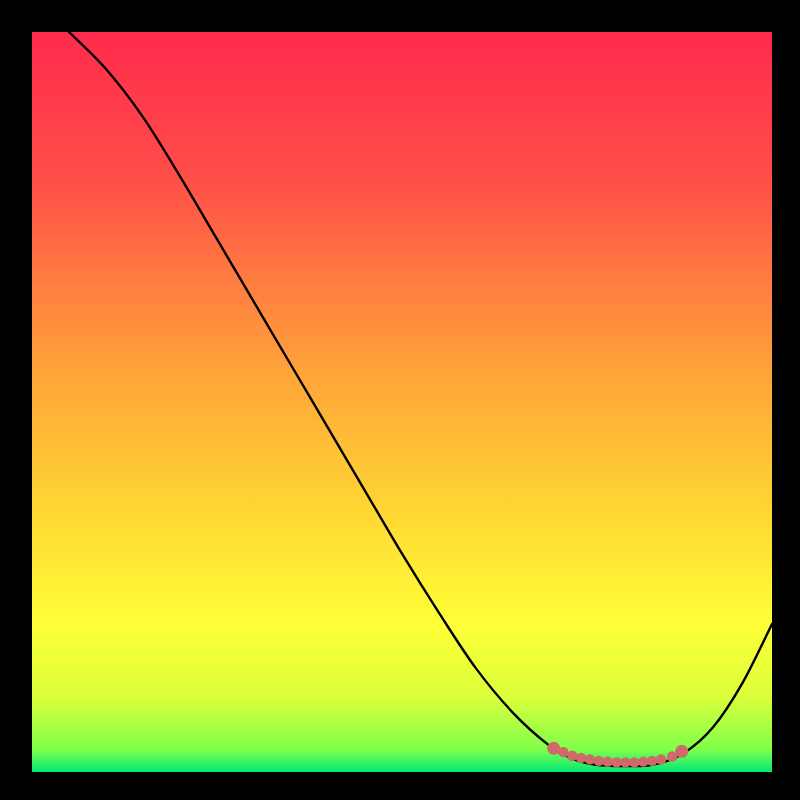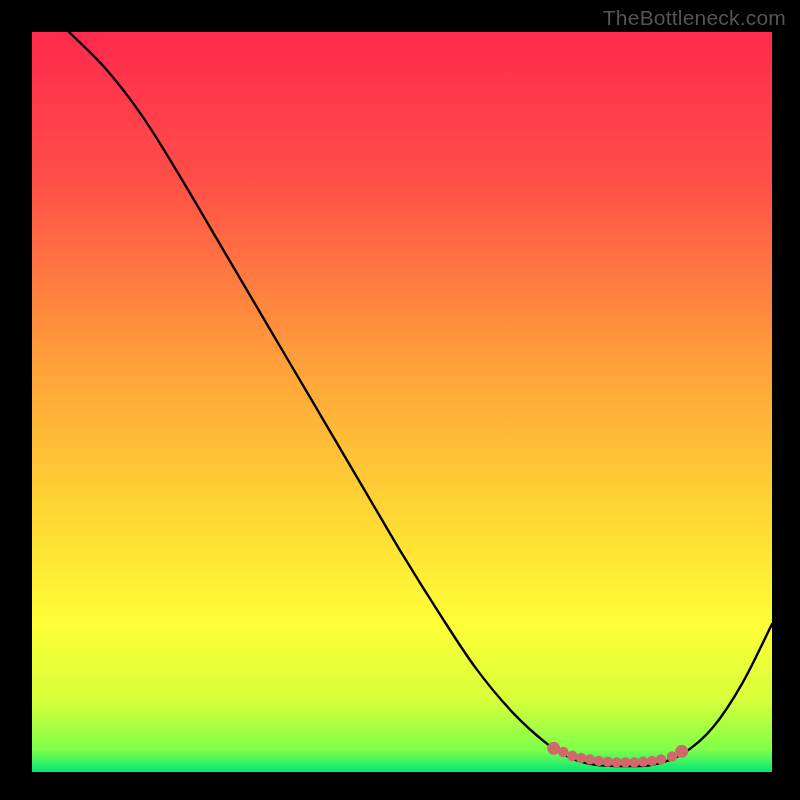--- a/index.html
+++ b/index.html
@@ -37,21 +37,20 @@
     height: 740px;
   }
   .plot svg {
     display: block;
   }
 </style>
 </head>
 <body>
 
 <div class="frame">
-  <div class="watermark">TheBottleneck.com</div>
 
   <div class="plot">
     <svg id="chart-svg" width="740" height="740" viewBox="0 0 740 740">
       <defs>
         <linearGradient id="bg-grad" x1="0" y1="0" x2="0" y2="1">
             <stop offset="0%" stop-color="#ff2a4d"></stop>
             <stop offset="20%" stop-color="#ff4f48"></stop>
             <stop offset="45%" stop-color="#ffa13a"></stop>
             <stop offset="65%" stop-color="#ffd733"></stop>
             <stop offset="80%" stop-color="#ffff37"></stop>

